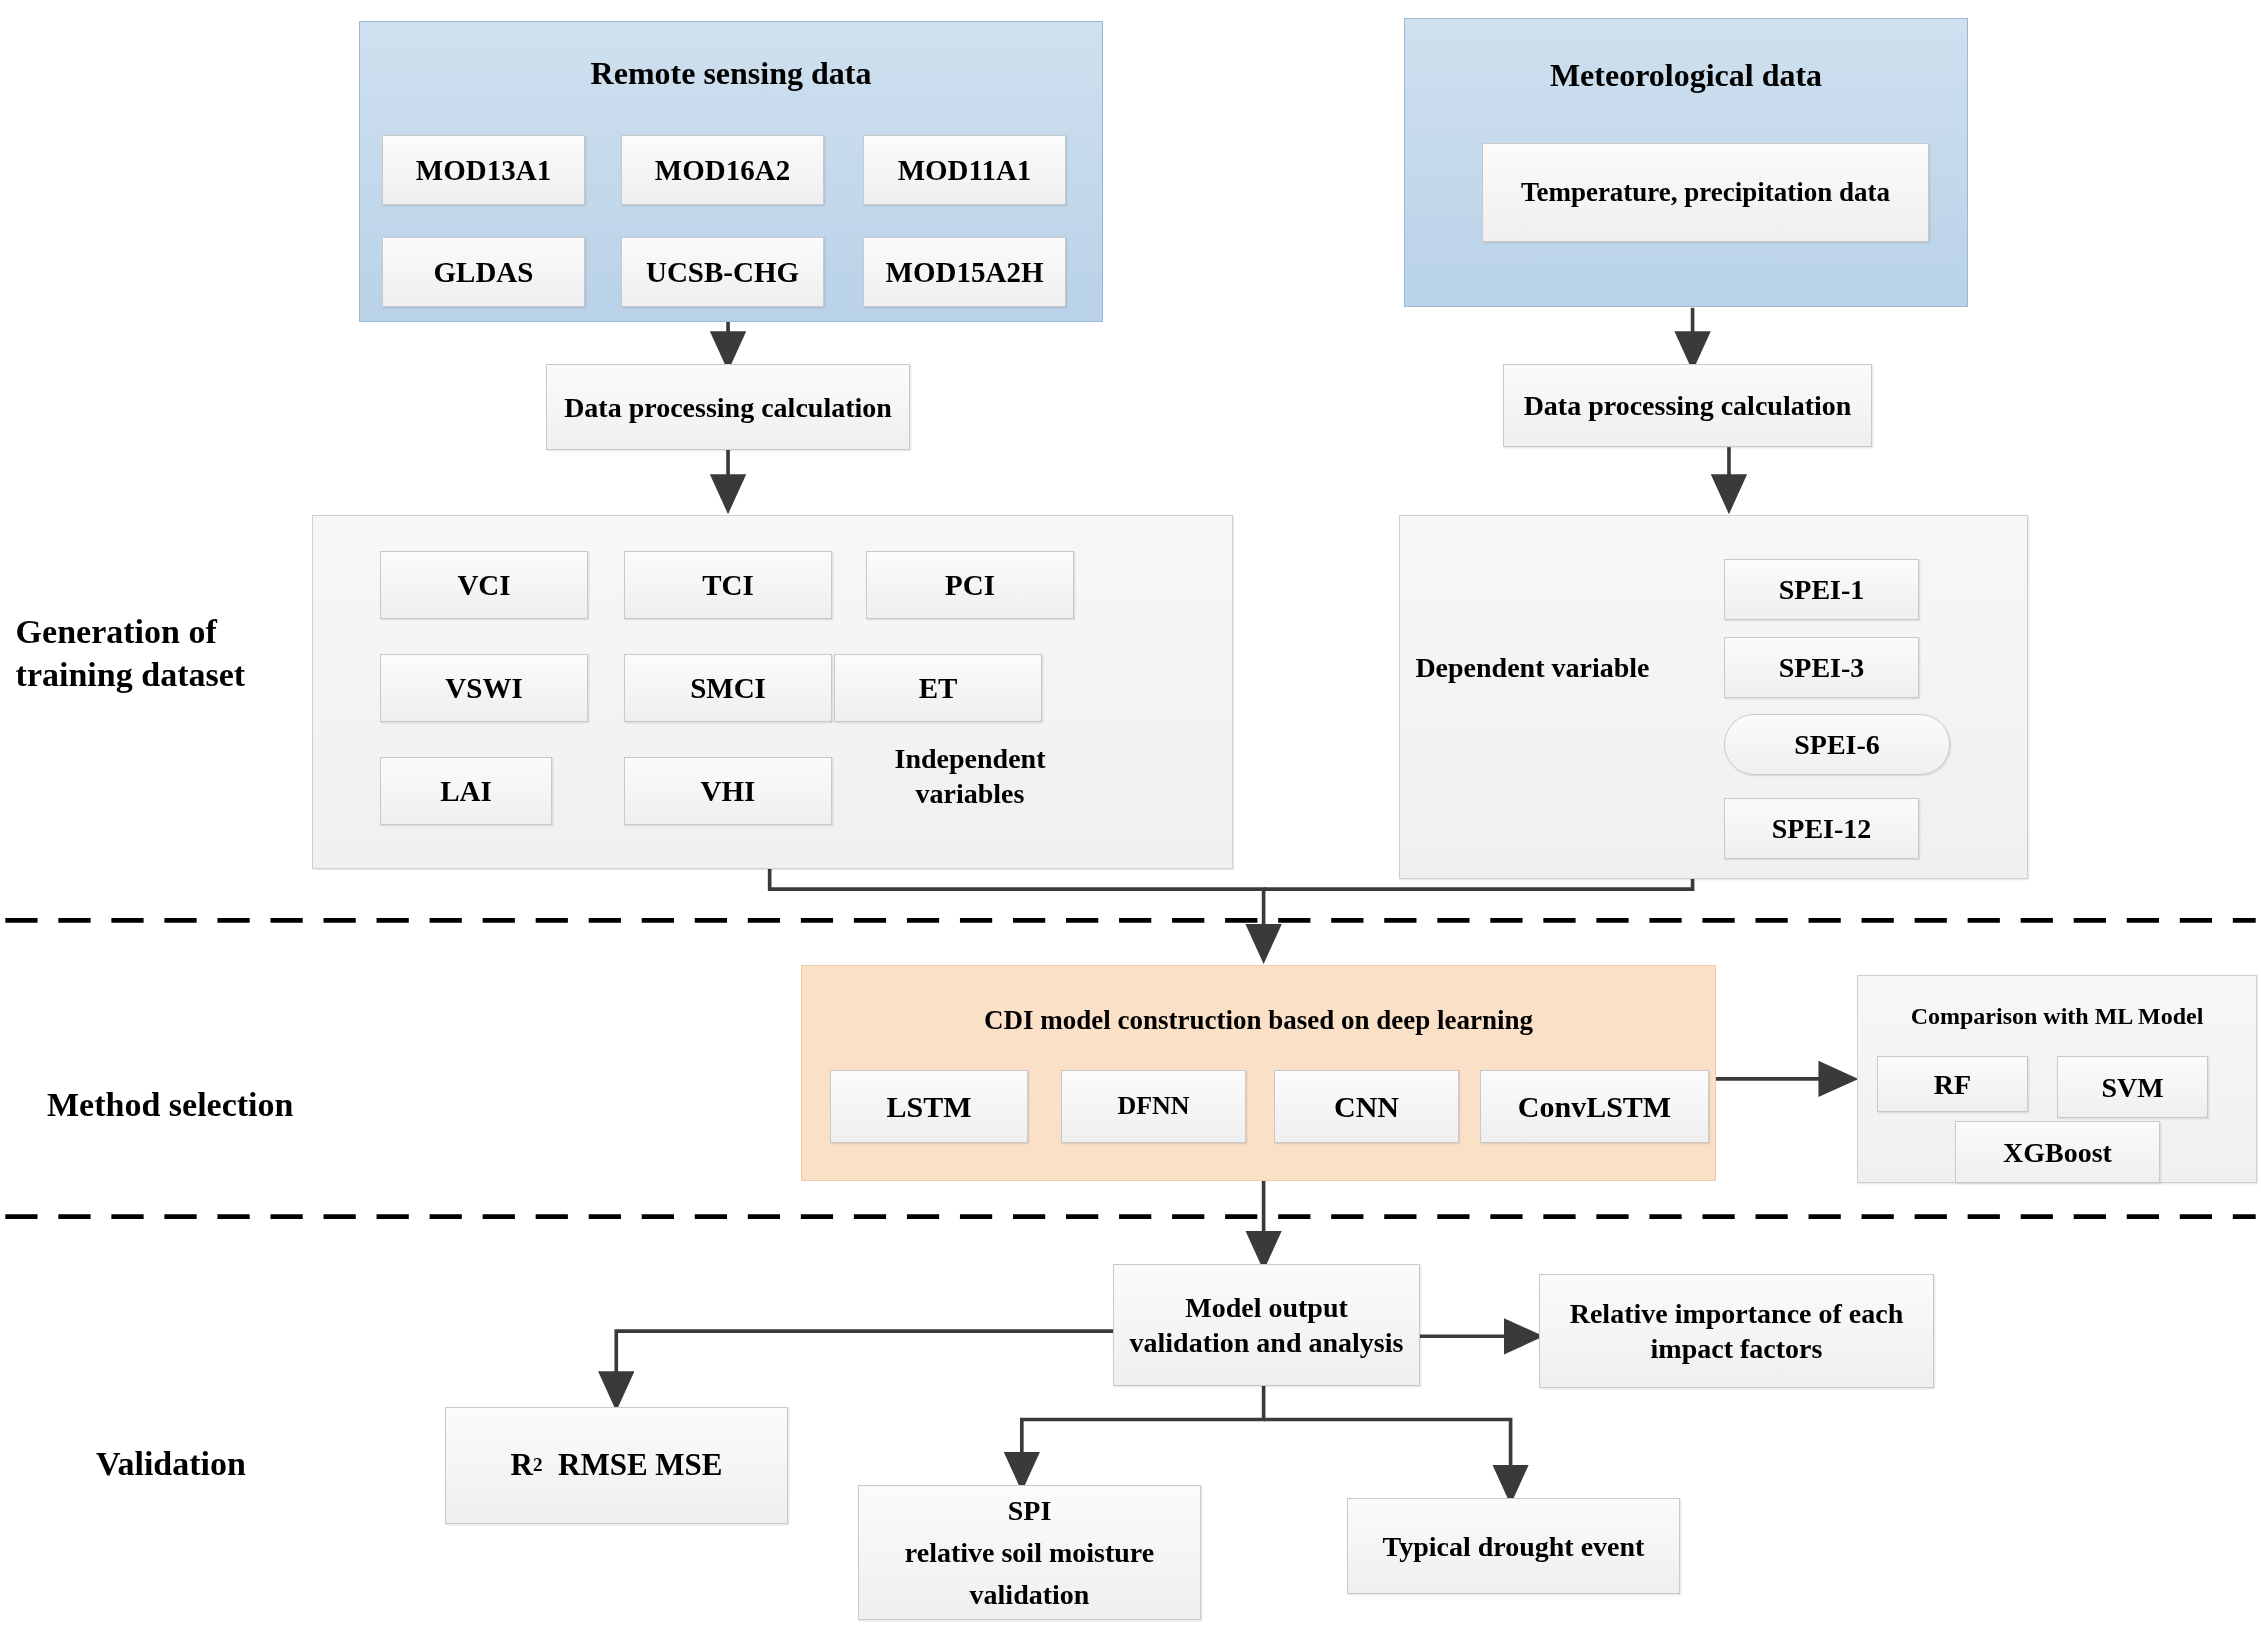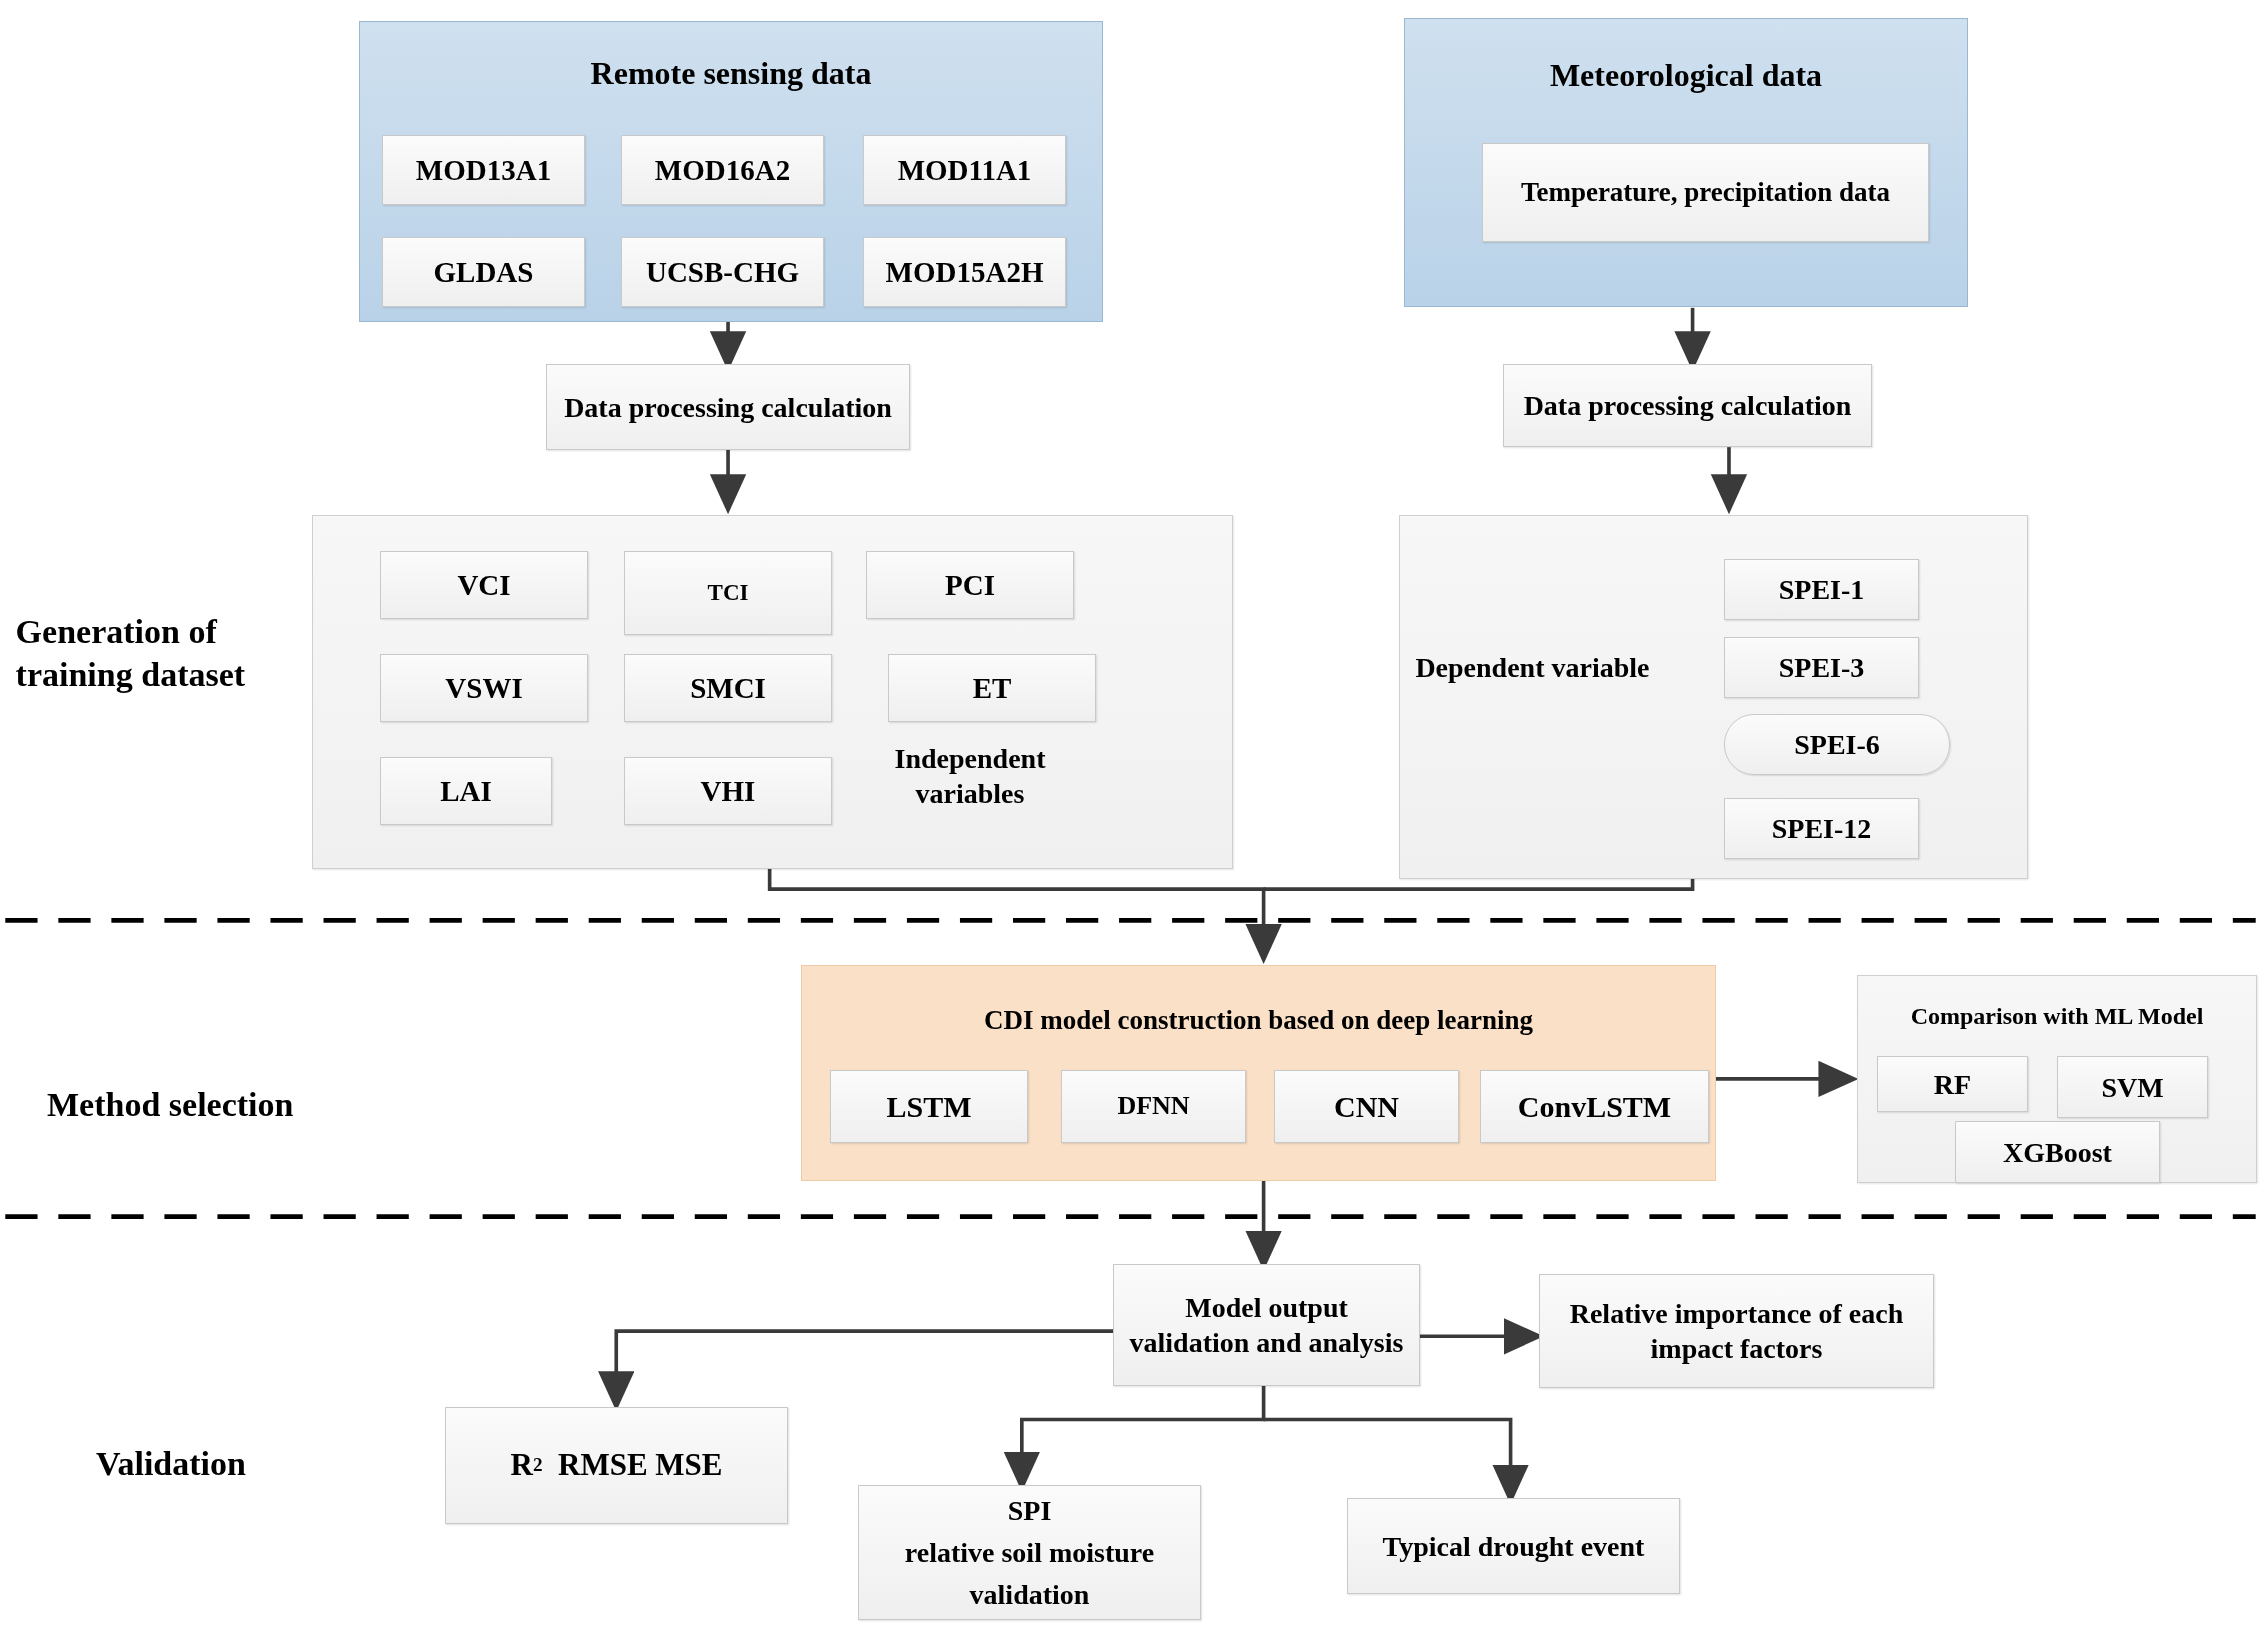--- a/index.html
+++ b/index.html
@@ -136,26 +136,26 @@
   <div class="grp-title" style="left:1404px; top:57px; width:564px; font-size:32px;">Meteorological data</div>
 
   <div class="box item" style="left:1482px; top:143px; width:447px; height:99px; font-size:27px; padding:0 15.6px;">Temperature, precipitation data</div>
 
   <div class="box item" style="left:546px; top:364px; width:364px; height:86px; font-size:28px; padding:0 12.5px;">Data processing calculation</div>
   <div class="box item" style="left:1503px; top:364px; width:369px; height:83px; font-size:28px; padding:0 12.5px;">Data processing calculation</div>
 
   <div class="box panel" style="left:312px; top:515px; width:921px; height:354px;"></div>
 
   <div class="box item" style="left:380px; top:551px; width:208px; height:68px; font-size:29px;">VCI</div>
-  <div class="box item" style="left:624px; top:551px; width:208px; height:84px; font-size:23px;">TCI</div>
+  <div class="box item" style="left:624px; top:551px; width:208px; height:68px; font-size:29px;">TCI</div>
   <div class="box item" style="left:866px; top:551px; width:208px; height:68px; font-size:29px;">PCI</div>
 
   <div class="box item" style="left:380px; top:654px; width:208px; height:68px; font-size:29px;">VSWI</div>
   <div class="box item" style="left:624px; top:654px; width:208px; height:68px; font-size:29px;">SMCI</div>
-  <div class="box item" style="left:888px; top:654px; width:208px; height:68px; font-size:29px;">ET</div>
+  <div class="box item" style="left:834px; top:654px; width:208px; height:68px; font-size:29px;">ET</div>
 
   <div class="box item" style="left:380px; top:757px; width:172px; height:68px; font-size:29px;">LAI</div>
   <div class="box item" style="left:624px; top:757px; width:208px; height:68px; font-size:29px;">VHI</div>
 
   <div class="plain-text" style="left:861px; top:741px; width:218px; font-size:28px;">Independent variables</div>
 
   <div class="box panel" style="left:1399px; top:515px; width:629px; height:364px;"></div>
 
   <div class="plain-text" style="left:1404px; top:650px; width:322px; font-size:28px; text-align:left; padding-left:11.4px; box-sizing:border-box;">Dependent variable</div>
 

